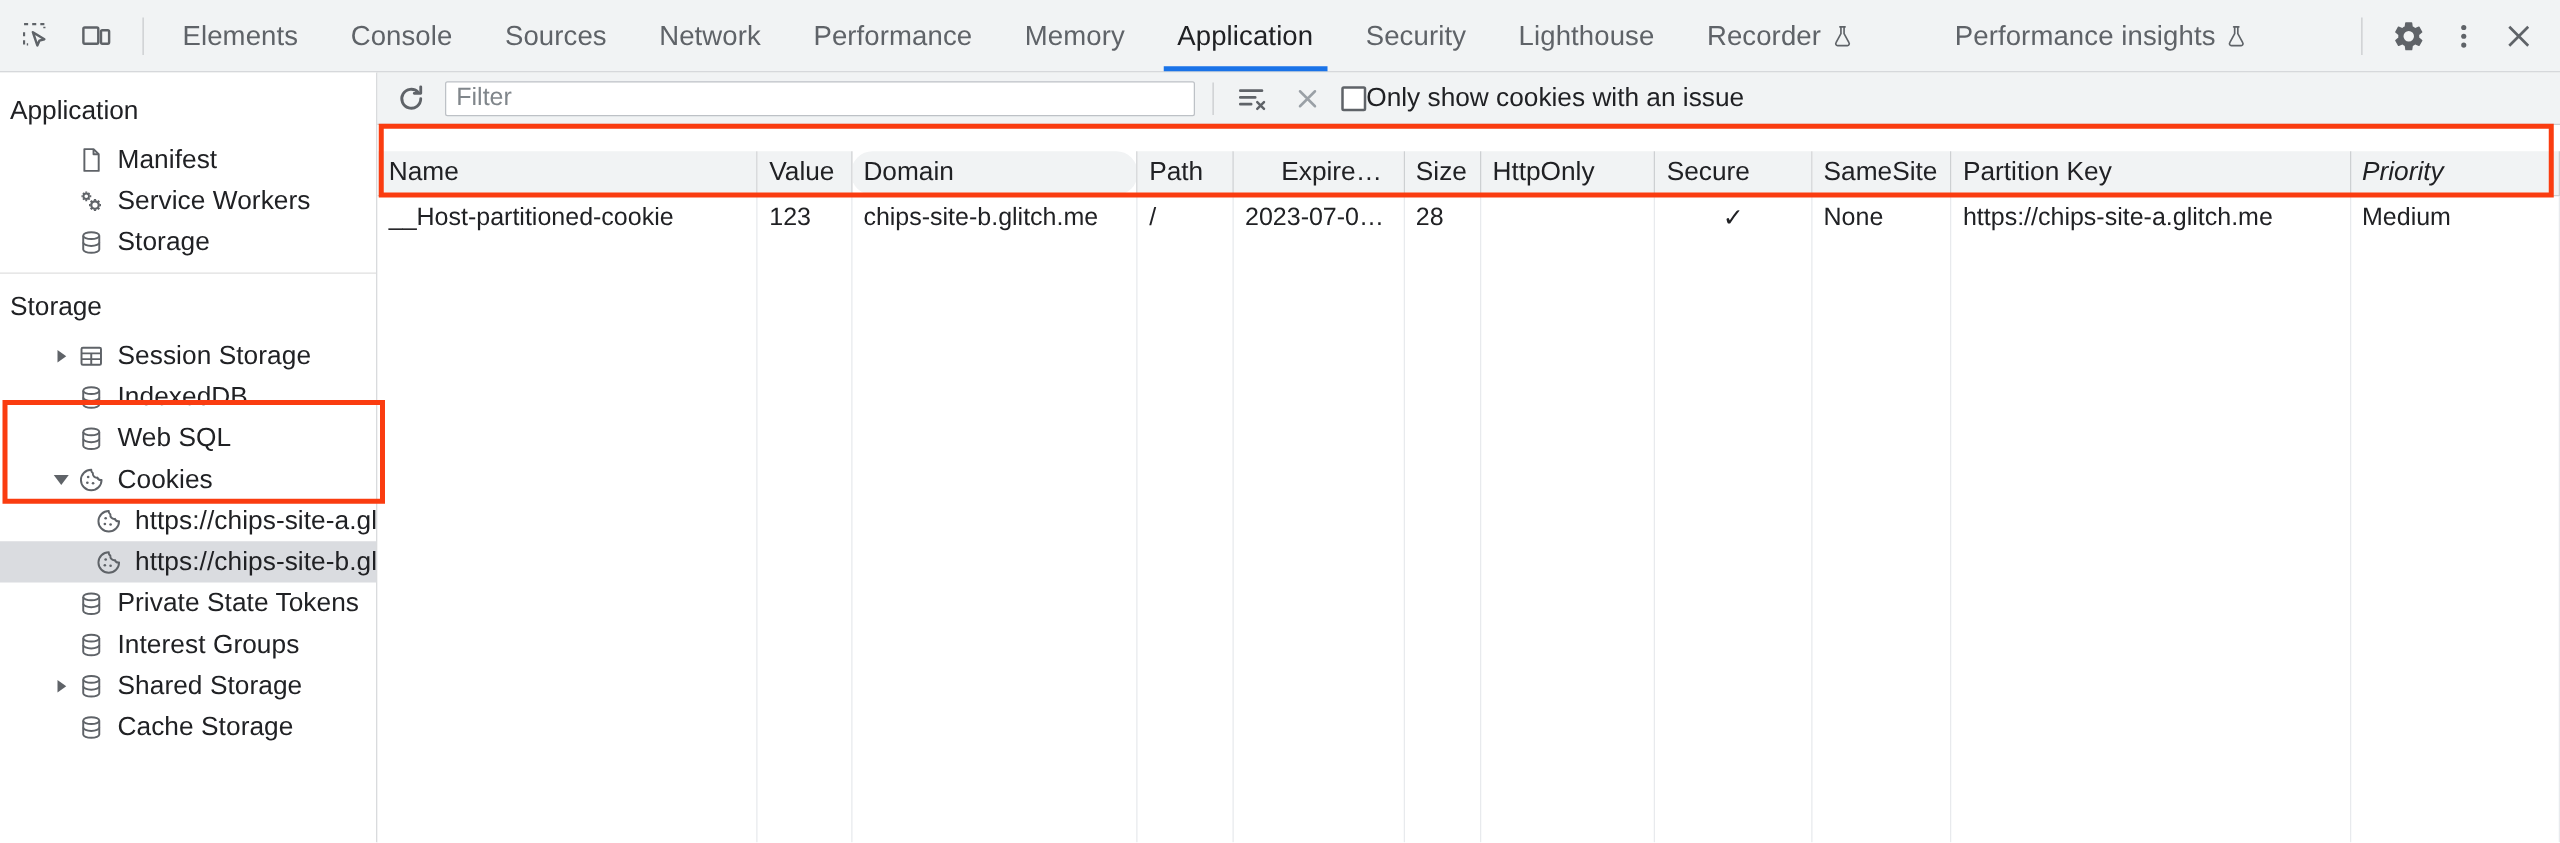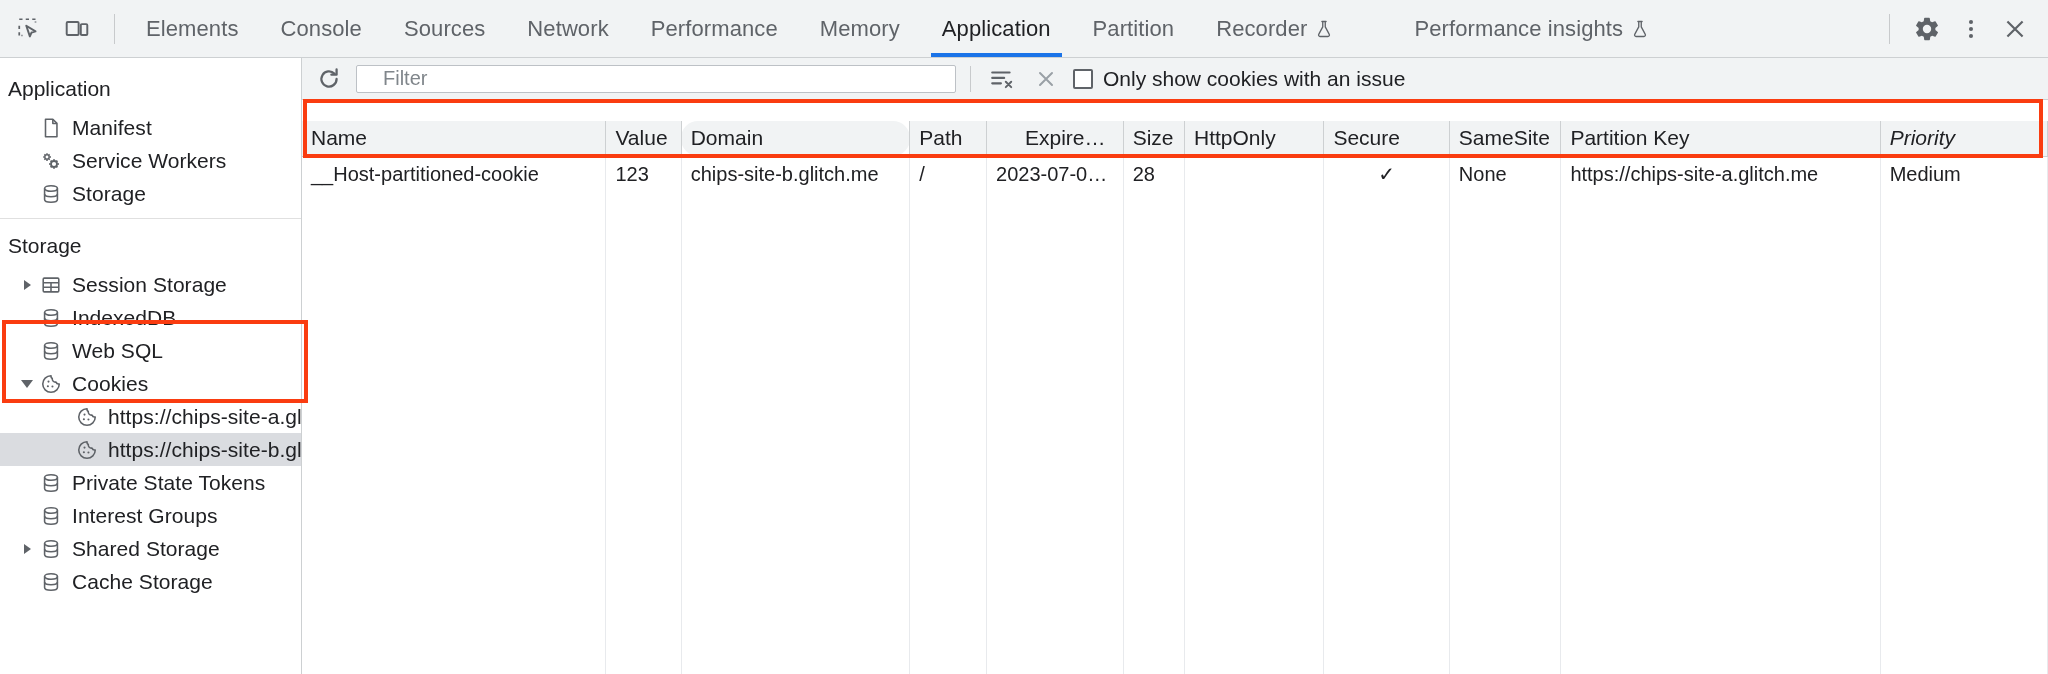--- a/index.html
+++ b/index.html
@@ -110,21 +110,21 @@
   }
   .ticon {
     width: 26px; min-width: 26px; height: 26px;
     display: flex; align-items: center; justify-content: center;
     margin-right: 8px;
   }
   .tlabel {
     font-size: 21px; color: #202124;
     letter-spacing: 0.05px;
   }
-  .lvl1 { padding-left: 16px; }
+  .lvl1 { padding-left: 38px; }
   .lvl2 { padding-left: 52px; }
 
   
   .redbox {
     position: absolute;
     border: 4px solid #fa3c10;
     pointer-events: none;
     z-index: 40;
   }
 
@@ -142,30 +142,30 @@
     width: 34px; height: 34px;
     display: flex; align-items: center; justify-content: center;
     border-radius: 3px; cursor: pointer;
   }
   .filter-input {
     flex: 0 1 600px;
     height: 28px;
     background: #ffffff;
     border: 1px solid #bdc1c6;
     border-radius: 2px;
-    padding: 0 26px;
+    padding: 0 8px;
     font-size: 20px;
     color: #202124;
     font-family: "Liberation Sans", sans-serif;
     outline: none;
   }
   .filter-input::placeholder { color: #80868b; }
   .fb-vsep { width: 1px; height: 26px; background: #c8cacc; margin: 0 4px; }
   .fb-check {
-    display: flex; align-items: center; gap: 10px;
+    display: flex; align-items: center; 
     cursor: pointer;
   }
   .cbox {
     width: 20px; height: 20px;
     border: 2px solid #5f6368;
     border-radius: 2px;
     background: #fff;
   }
   .fb-check-label { font-size: 21px; color: #202124; }
 
@@ -244,21 +244,24 @@
         <div class="tab">
           <span>Performance</span>
         </div>
         <div class="tab">
           <span>Memory</span>
         </div>
         <div class="tab selected">
           <span>Application</span>
         </div>
         <div class="tab">
-          <span>Partition</span>
+          <span>Security</span>
+        </div>
+        <div class="tab">
+          <span>Lighthouse</span>
         </div>
         <div class="tab">
           <span>Recorder</span>
           <span class="flask">
             <svg width="20" height="22" viewBox="0 0 24 24">
               <path d="M9.5 3h5M10.5 3v6.5L5.8 18.2A1.8 1.8 0 007.4 21h9.2a1.8 1.8 0 001.6-2.8L13.5 9.5V3" fill="none" stroke="#5f6368" stroke-width="1.6" stroke-linejoin="round" stroke-linecap="round"></path>
             </svg>
           </span>
         </div>
         <div class="tab-gap"></div>

